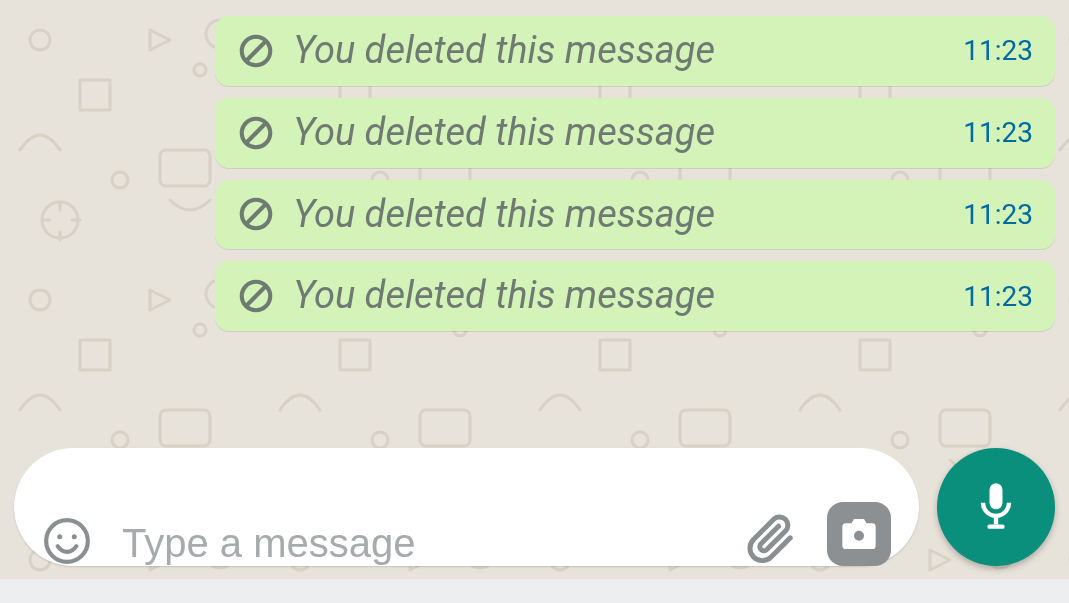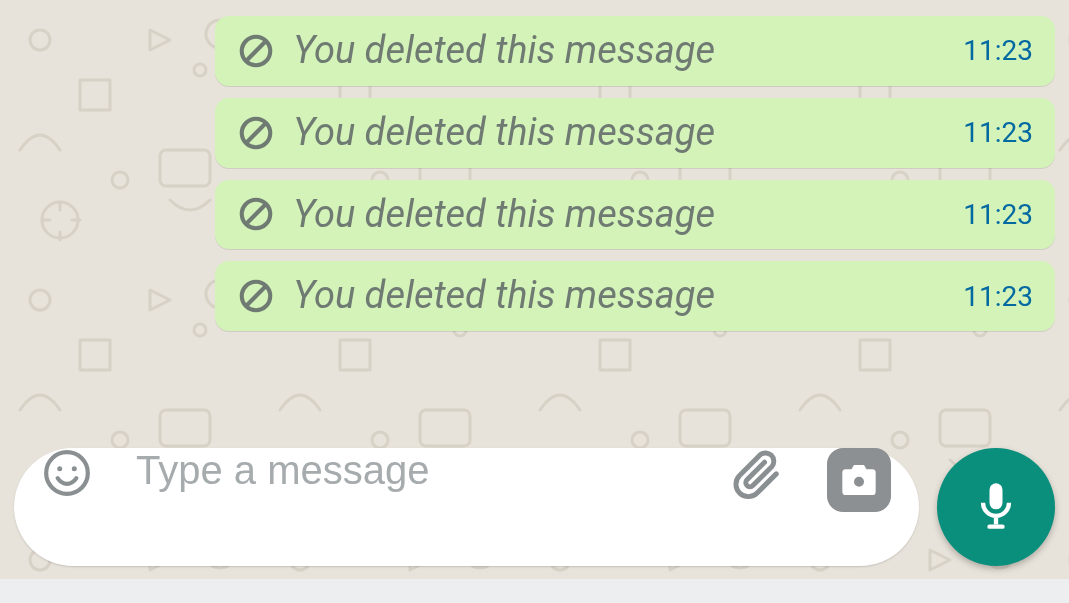--- a/index.html
+++ b/index.html
@@ -76,23 +76,23 @@
     padding: 0 14px;
     gap: 18px;
     z-index: 3;
   }
   .input-pill {
     flex: 1;
     background: #ffffff;
     border-radius: 70px;
     height: 118px;
     display: flex;
-    align-items: flex-start;
+    align-items: flex-end;
     padding: 0 28px;
-    gap: 44px;
+    gap: 30px;
     box-shadow: 0 1px 2px rgba(0,0,0,0.15);
   }
   .emoji-btn, .attach-btn, .camera-btn {
     display: inline-flex;
     align-items: center;
     justify-content: center;
     color: #8a8f91;
     cursor: pointer;
   }
   .emoji-btn svg { width: 50px; height: 50px; }

